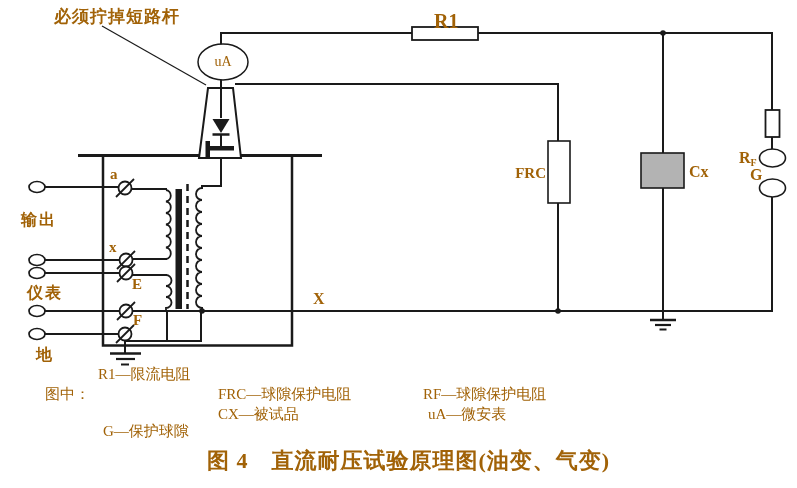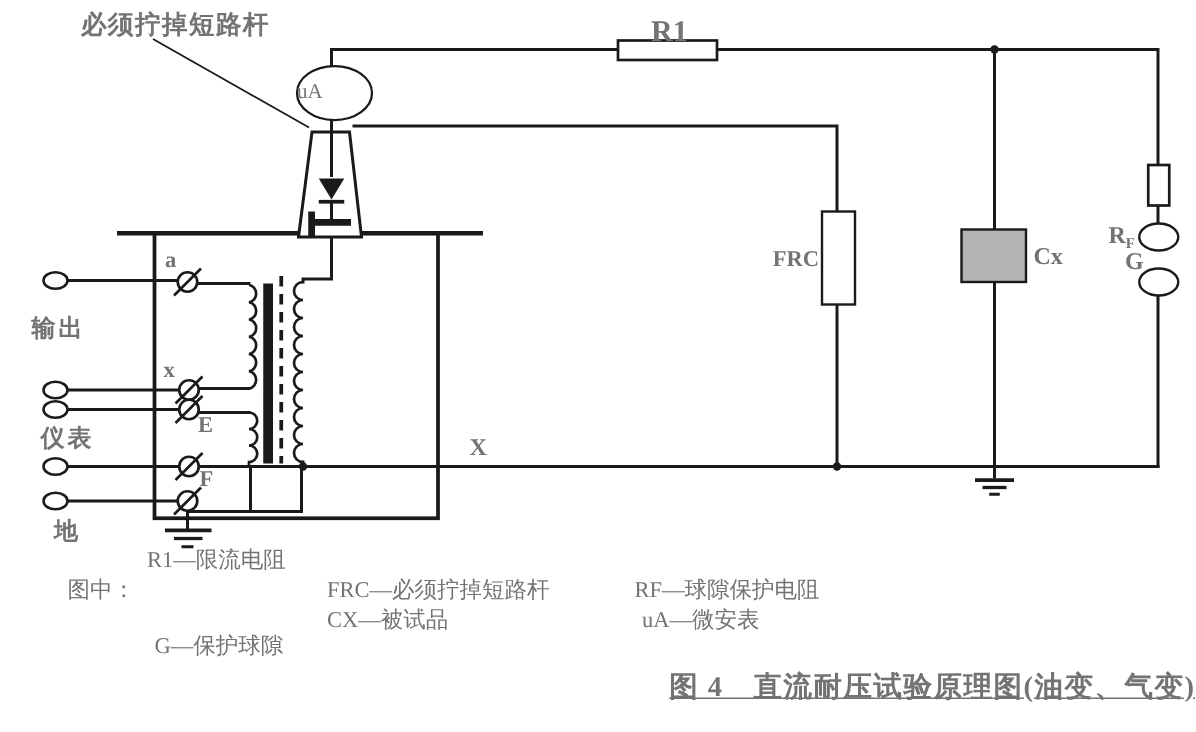--- a/index.html
+++ b/index.html
@@ -1,36 +1,36 @@
 <!DOCTYPE html>
 <html><head>
 <meta charset="utf-8">
 <style>
   html,body{margin:0;padding:0;background:#ffffff;}
   #canvas{
     position:relative;width:797px;height:488px;background:#ffffff;
     font-family:"Liberation Serif","DejaVu Serif",serif;color:#1a1a1a;overflow:hidden;
   }
   #schematic-svg{position:absolute;left:0;top:0;}
-  .lbl{position:absolute;white-space:pre;line-height:1.1;color:#737373;}
+  .lbl{position:absolute;white-space:pre;line-height:1.1;color:#a16207;}
   .cjk{font-family:"Liberation Serif","DejaVu Serif",serif;}
   .comp{font-weight:bold;}
   .warning{font-size:17px;font-weight:bold;letter-spacing:1px;}
   .r1{font-size:20px;}
-  .ua{font-size:14px;width:50px;}
+  .ua{font-size:14px;width:50px;text-align:center;}
   .frc{font-size:15px;width:42px;text-align:right;}
   .cx{font-size:16px;}
   .rf{font-size:16px;}
   .rf-sub{font-size:10px;vertical-align:-3px;font-weight:bold;}
   .g{font-size:16px;}
   .xbus{font-size:16px;}
   .tap{font-size:15px;}
   .term{font-size:16px;font-weight:600;letter-spacing:2px;}
   .legend{font-size:15px;}
-  .caption{font-size:19px;font-weight:bold;left:20px;width:777px;text-align:right;letter-spacing:1px;text-decoration:underline;}
+  .caption{font-size:22px;font-weight:bold;left:20px;width:777px;text-align:center;letter-spacing:1px;}
 </style>
 </head>
 <body>
 
 <div id="canvas">
 
   <svg id="schematic-svg" width="797" height="488" viewBox="0 0 797 488">
     <g stroke="#1a1a1a" fill="none" stroke-width="2" stroke-linecap="square">
 
       <path d="M221,44 L221,33 L772,33 L772,112"></path>
@@ -168,21 +168,21 @@
   <span class="lbl comp tap" style="left:132px;top:276px;">E</span>
   <span class="lbl comp tap" style="left:133px;top:312px;">F</span>
 
   <span class="lbl cjk term" style="left:21px;top:211px;">输出</span>
   <span class="lbl cjk term" style="left:27px;top:284px;">仪表</span>
   <span class="lbl cjk term" style="left:36px;top:346px;">地</span>
 
   <div>
     <span class="lbl cjk legend" style="left:45px;top:386px;">图中：</span>
     <span class="lbl cjk legend" style="left:98px;top:366px;">R1—限流电阻</span>
-    <span class="lbl cjk legend" style="left:218px;top:386px;">FRC—必须拧掉短路杆</span>
+    <span class="lbl cjk legend" style="left:218px;top:386px;">FRC—球隙保护电阻</span>
     <span class="lbl cjk legend" style="left:423px;top:386px;">RF—球隙保护电阻</span>
     <span class="lbl cjk legend" style="left:103px;top:406px;margin-top:17px;">G—保护球隙</span>
     <span class="lbl cjk legend" style="left:218px;top:406px;">CX—被试品</span>
     <span class="lbl cjk legend" style="left:428px;top:406px;">uA—微安表</span>
   </div>
 
   <span class="lbl cjk caption" style="top:449px;">图 4　直流耐压试验原理图(油变、气变)</span>
 
 </div>
 

